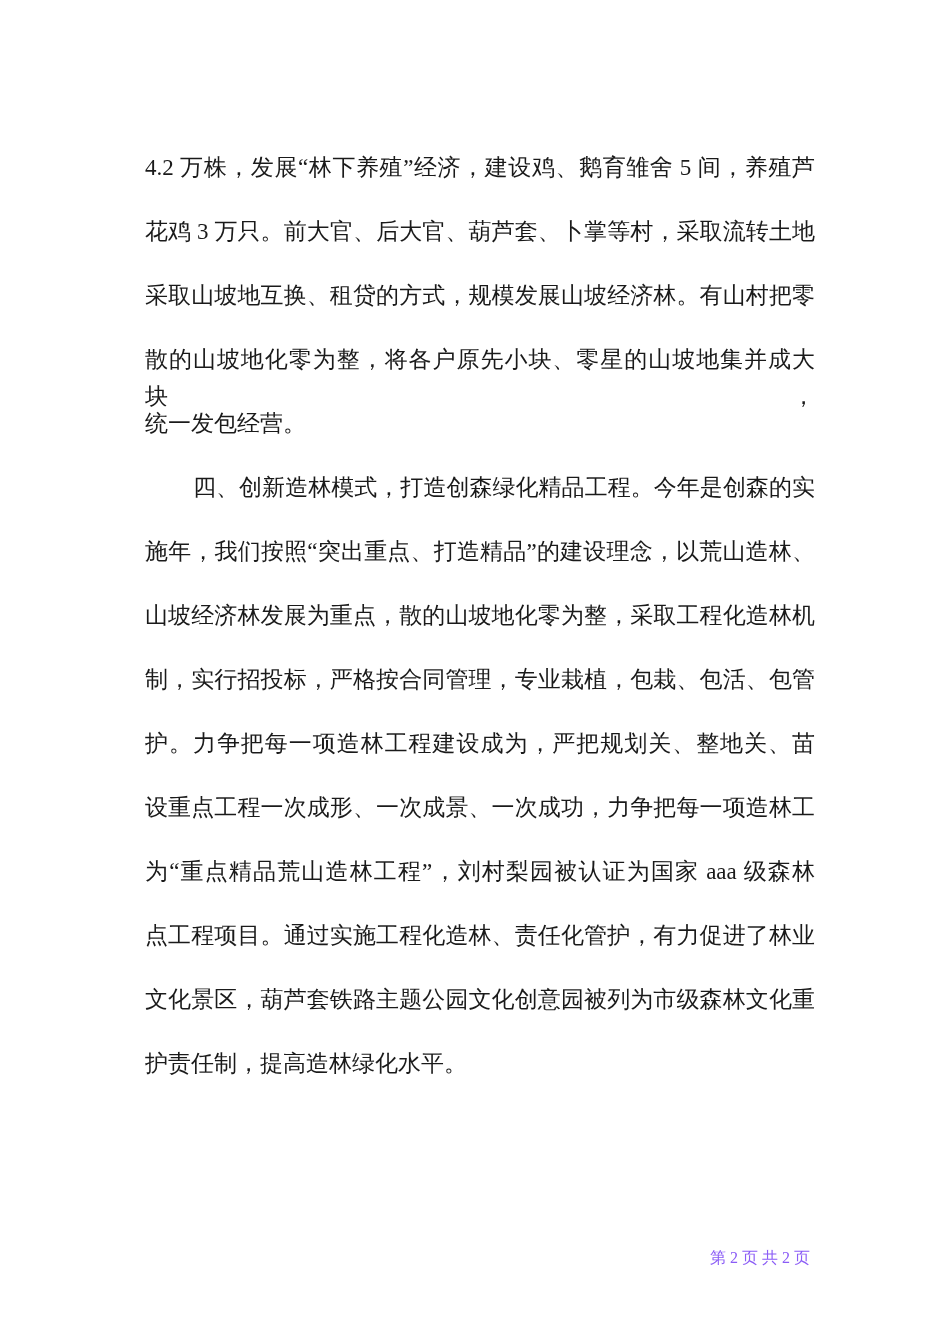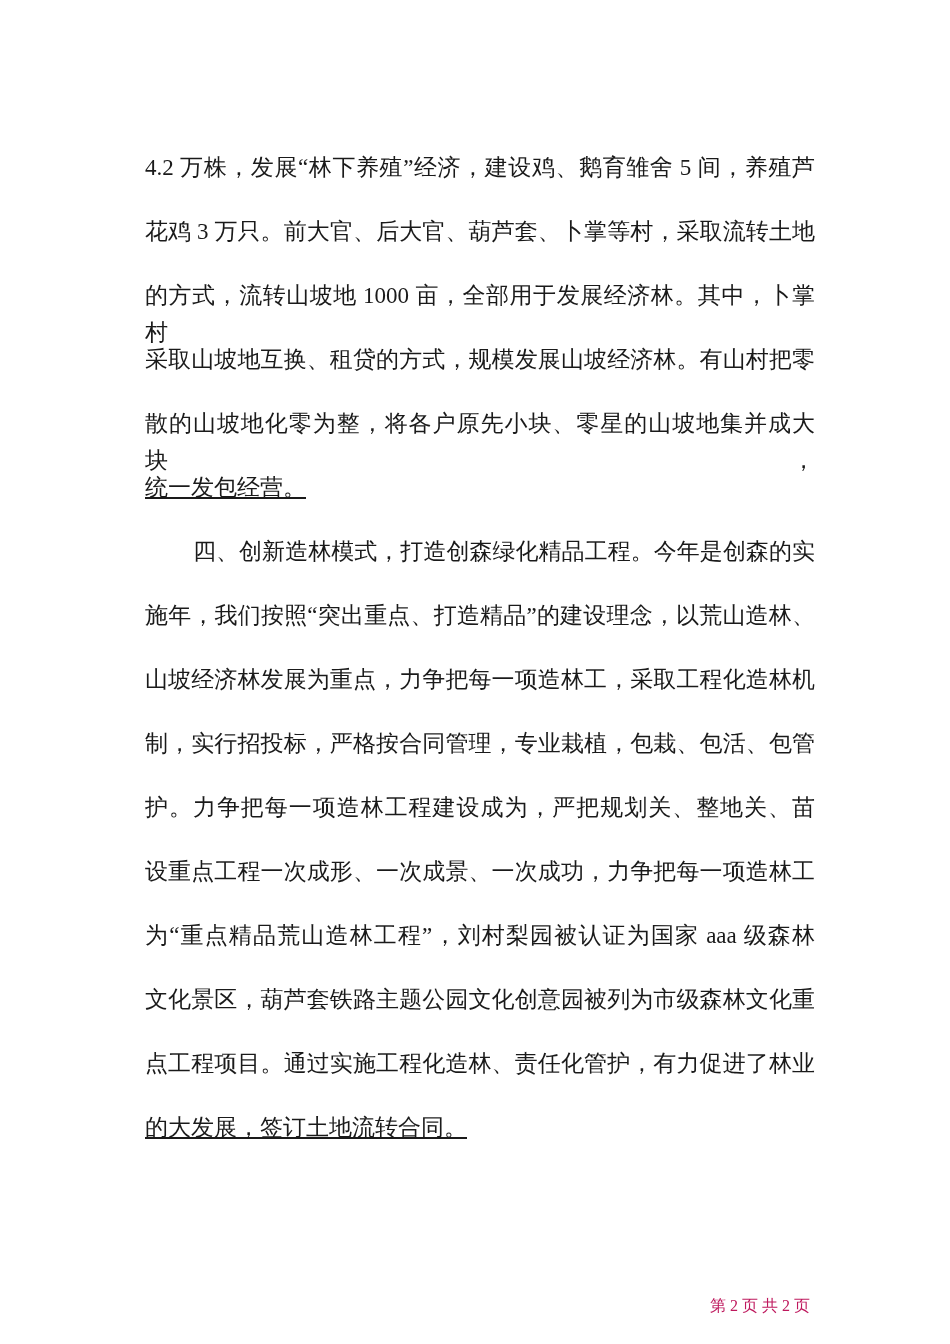--- a/index.html
+++ b/index.html
@@ -29,51 +29,49 @@
     color: #1a1a1a;
     text-align: justify;
     text-align-last: justify;
     white-space: normal;
     overflow: visible;
     margin-top: 27px;
   }
   .tline.para-end {
     text-align: left;
     text-align-last: left;
-    text-decoration: underline;
   }
   .tline.indent {
     text-indent: 48px;
   }
   .footer {
     position: absolute;
-    top: 1296px;
+    top: 1248px;
     right: 140px;
     font-size: 16px;
     line-height: 20px;
-    color: #be185d;
+    color: #8b5cf6;
   }
 </style>
 </head>
 <body>
 
 <div class="page">
   <div class="content">
     <div class="tline">4.2 万株，发展“林下养殖”经济，建设鸡、鹅育雏舍 5 间，养殖芦</div>
     <div class="tline">花鸡 3 万只。前大官、后大官、葫芦套、卜掌等村，采取流转土地</div>
-    <div class="tline">的方式，流转山坡地 1000 亩，全部用于发展经济林。其中，卜掌村</div>
     <div class="tline">采取山坡地互换、租贷的方式，规模发展山坡经济林。有山村把零</div>
     <div class="tline">散的山坡地化零为整，将各户原先小块、零星的山坡地集并成大块，</div>
     <div class="tline para-end">统一发包经营。</div>
     <div class="tline indent">四、创新造林模式，打造创森绿化精品工程。今年是创森的实</div>
     <div class="tline">施年，我们按照“突出重点、打造精品”的建设理念，以荒山造林、</div>
-    <div class="tline">山坡经济林发展为重点，力争把每一项造林工，采取工程化造林机</div>
+    <div class="tline">山坡经济林发展为重点，散的山坡地化零为整，采取工程化造林机</div>
     <div class="tline">制，实行招投标，严格按合同管理，专业栽植，包栽、包活、包管</div>
     <div class="tline">护。力争把每一项造林工程建设成为，严把规划关、整地关、苗</div>
     <div class="tline">设重点工程一次成形、一次成景、一次成功，力争把每一项造林工</div>
     <div class="tline">为“重点精品荒山造林工程”，刘村梨园被认证为国家 aaa 级森林</div>
+    <div class="tline">点工程项目。通过实施工程化造林、责任化管护，有力促进了林业</div>
     <div class="tline">文化景区，葫芦套铁路主题公园文化创意园被列为市级森林文化重</div>
-    <div class="tline">点工程项目。通过实施工程化造林、责任化管护，有力促进了林业</div>
-    <div class="tline para-end">的大发展，签订土地流转合同。</div>
+    <div class="tline para-end">护责任制，提高造林绿化水平。</div>
   </div>
 
   <div class="footer">第 2 页 共 2 页</div>
 </div>
 
 </body></html>

